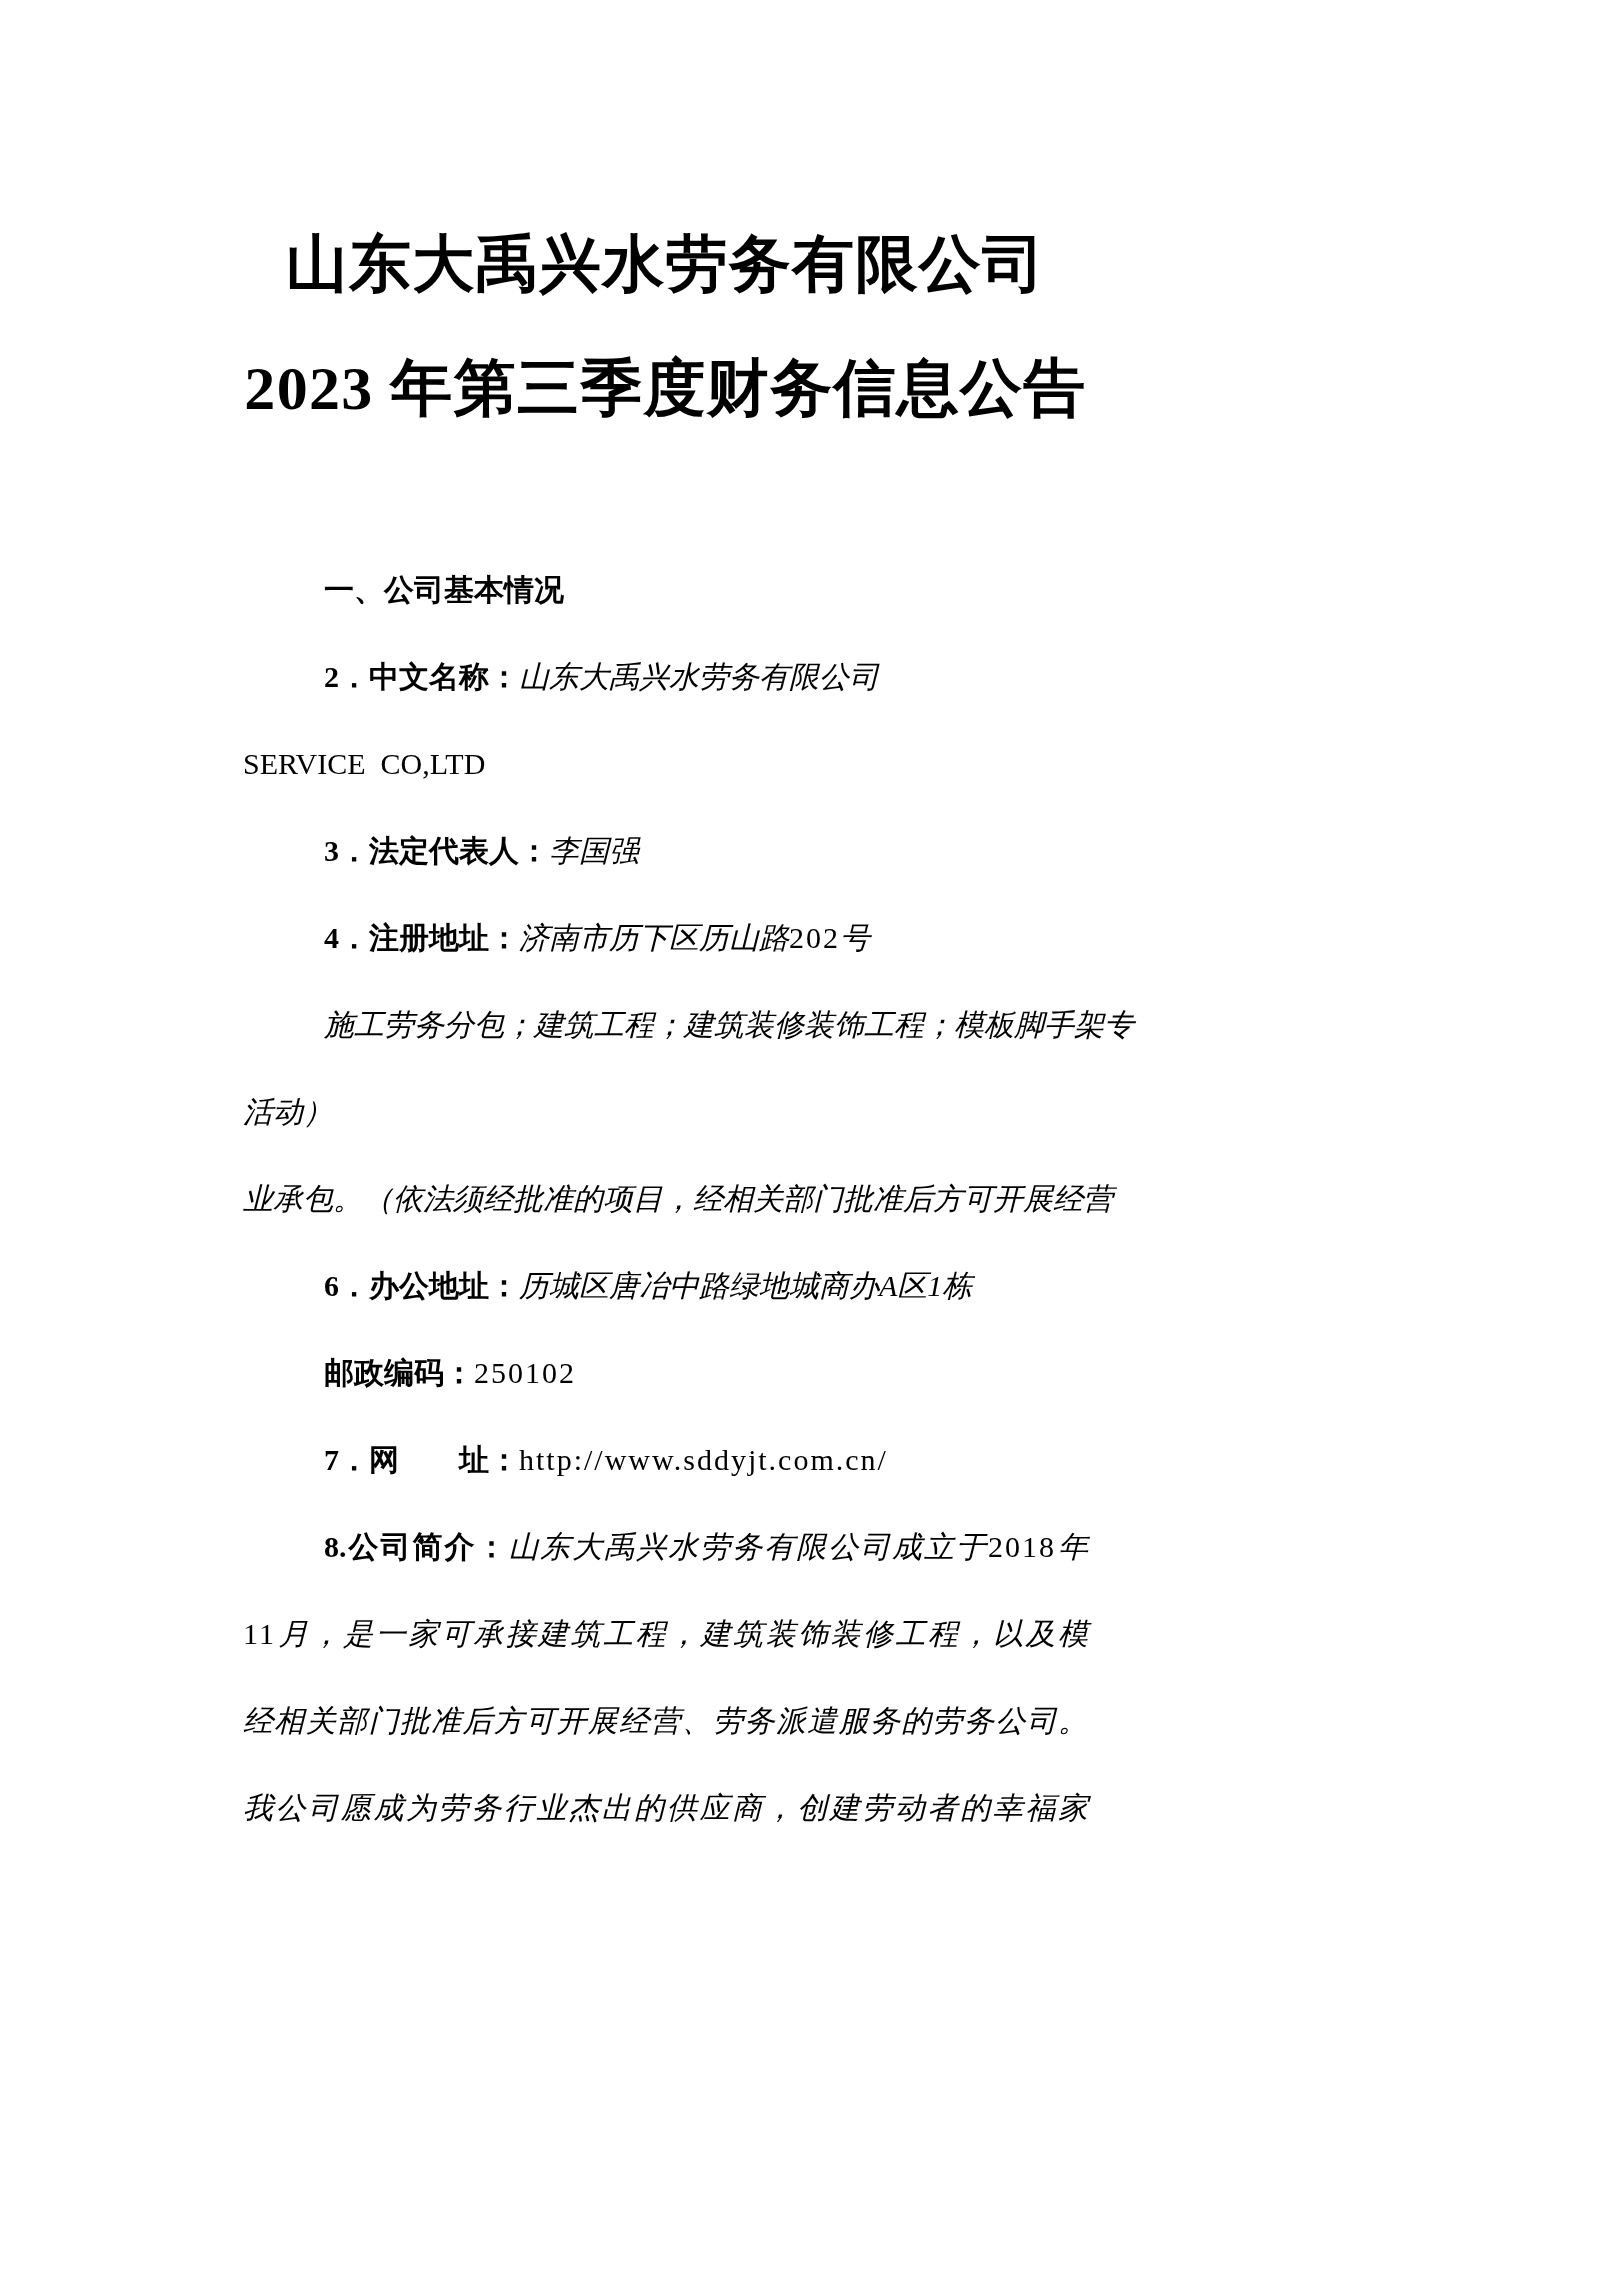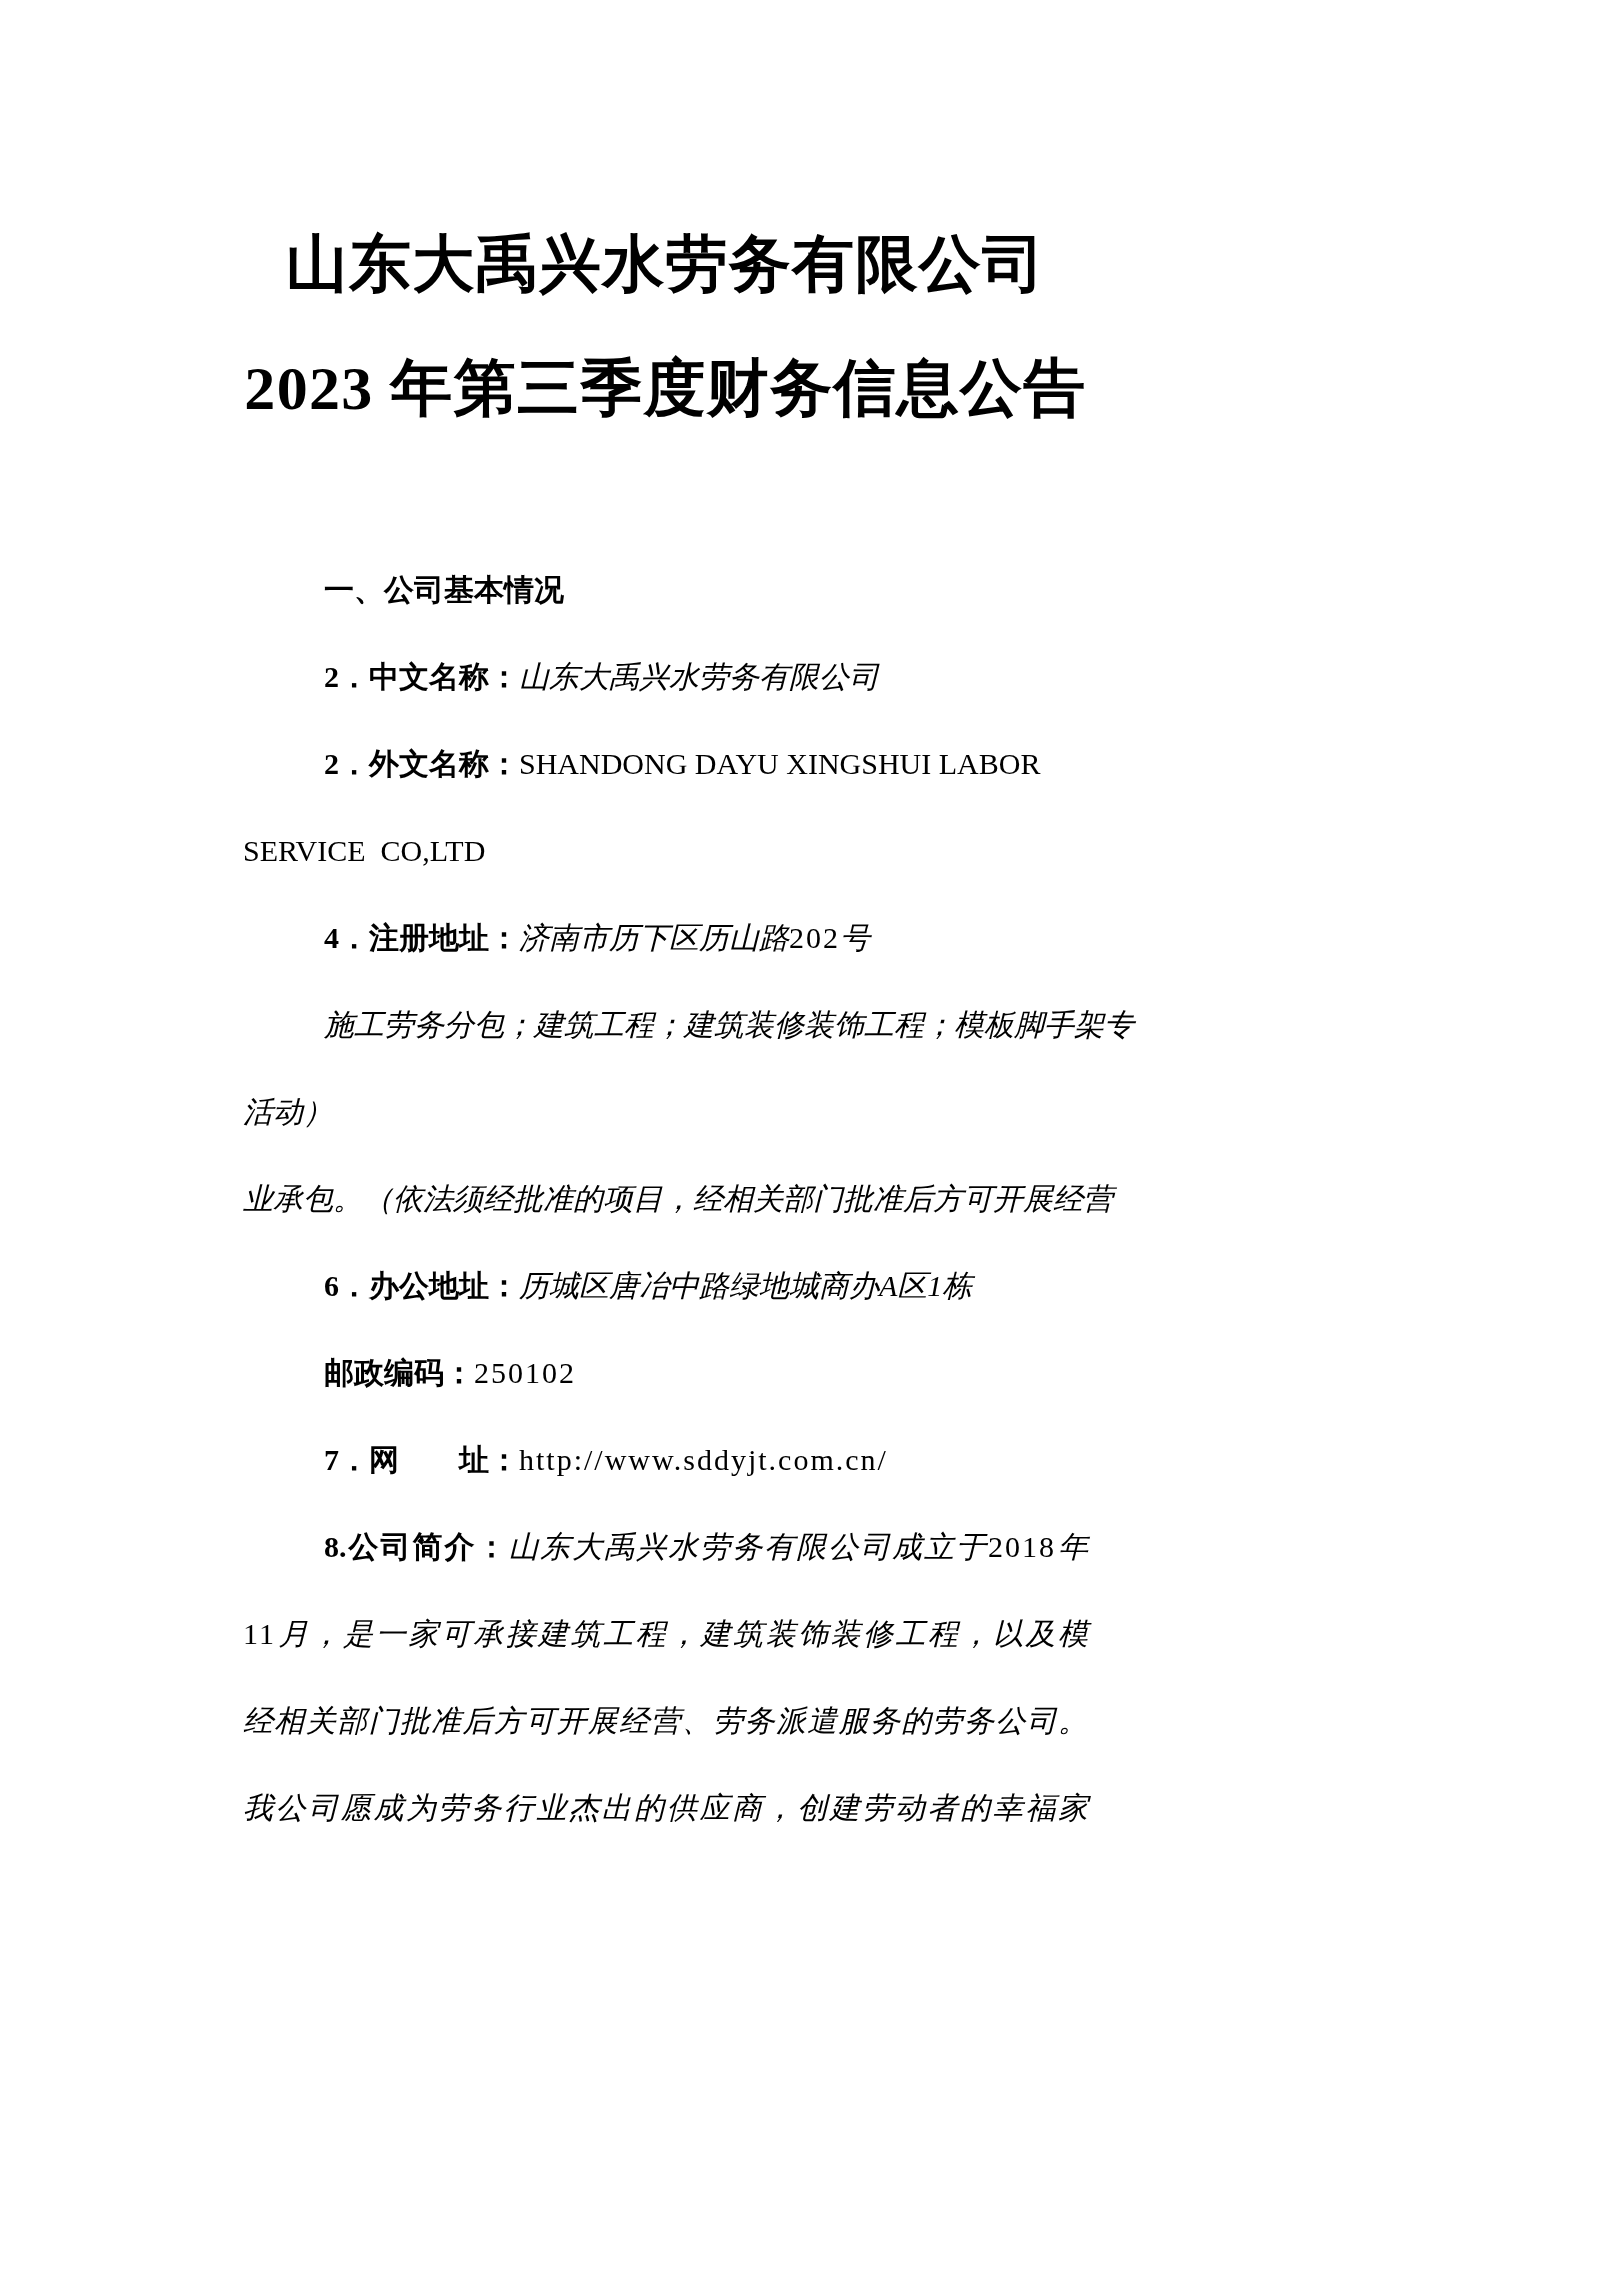--- a/index.html
+++ b/index.html
@@ -81,24 +81,24 @@
     <div class="title-line">山东大禹兴水劳务有限公司</div>
     <div class="title-line">2023 年第三季度财务信息公告</div>
   </div>
 
   <div class="body-text">
 
     <div class="line indent heading">一、公司基本情况</div>
 
     <div class="line indent"><span class="label">2．中文名称：</span><span class="kai">山东大禹兴水劳务有限公司</span></div>
 
-    <div class="line indent"><span class="label">2．外文名称：</span><span class="caps">SHANDONG DAYU XINGSHUI LABOR</span></div>
 
     <div class="line"><span class="caps keep-space">SERVICE  CO,LTD</span></div>
 
+    <div class="line indent"><span class="label">3．法定代表人：</span><span class="kai">李国强</span></div>
 
     <div class="line indent"><span class="label">4．注册地址：</span><span class="kai">济南市历下区历山路</span><span class="num">202</span><span class="kai">号</span></div>
 
 
     <div class="line indent fill"><span class="kai">施工劳务分包；建筑工程；建筑装修装饰工程；模板脚手架专</span></div>
 
     <div class="line"><span class="kai">活动）</span></div>
 
     <div class="line fill"><span class="kai">业承包。（依法须经批准的项目，经相关部门批准后方可开展经营</span></div>
 

